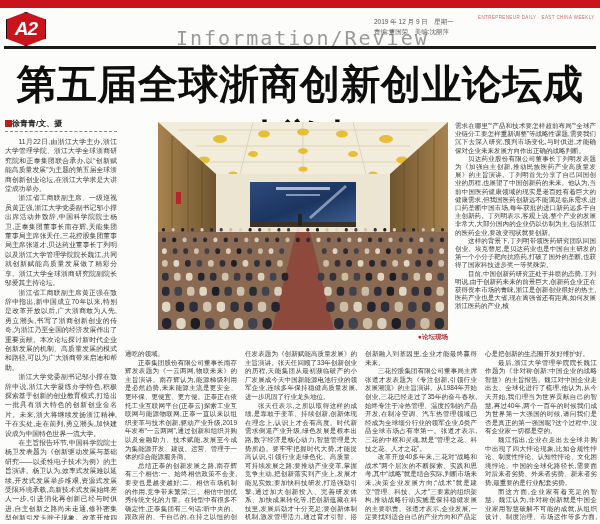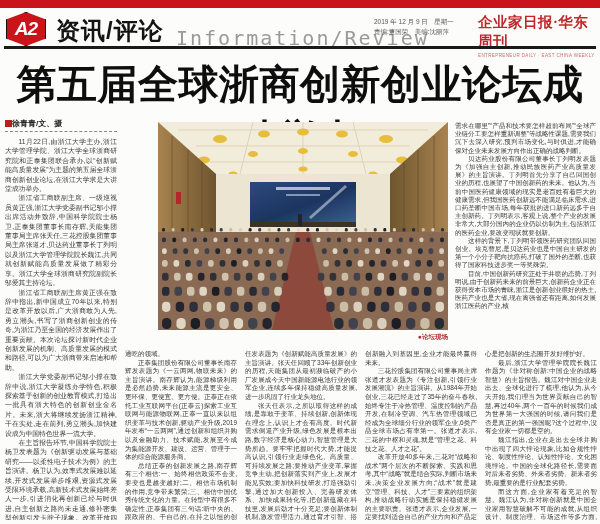--- a/index.html
+++ b/index.html
@@ -47,28 +47,26 @@
   .caption { position:absolute; left:158px; top:333px; width:290px; text-align:right;
              font-size:6.5px; color:#b3262a; font-weight:bold; }
 </style>
 </head>
 <body>
 
 <div class="page">
 
   <div class="topbar"></div>
   <div class="badge">A2</div>
-  <div class="section-cn">资讯/评论</div>
   <div class="section-en">Information/Review</div>
   <div class="dateblock">
     <div>2019 年 12 月 9 日　星期一</div>
     <div>责编:董国荣　美编:沈丽萍</div>
   </div>
   <div class="masthead">
-    <div class="masthead-cn">企业家日报·华东周刊</div>
     <div class="masthead-en">ENTREPRENEUR DAILY · EAST CHINA WEEKLY</div>
   </div>
   <div class="header-rule"></div>
 
   <h1 class="headline">第五届全球浙商创新创业论坛成功举办</h1>
   <div class="byline-row">
     <span class="byline-marker"></span>
     <span class="byline-text">徐青青/文、摄</span>
   </div>
   <div class="byline-dash"></div>

